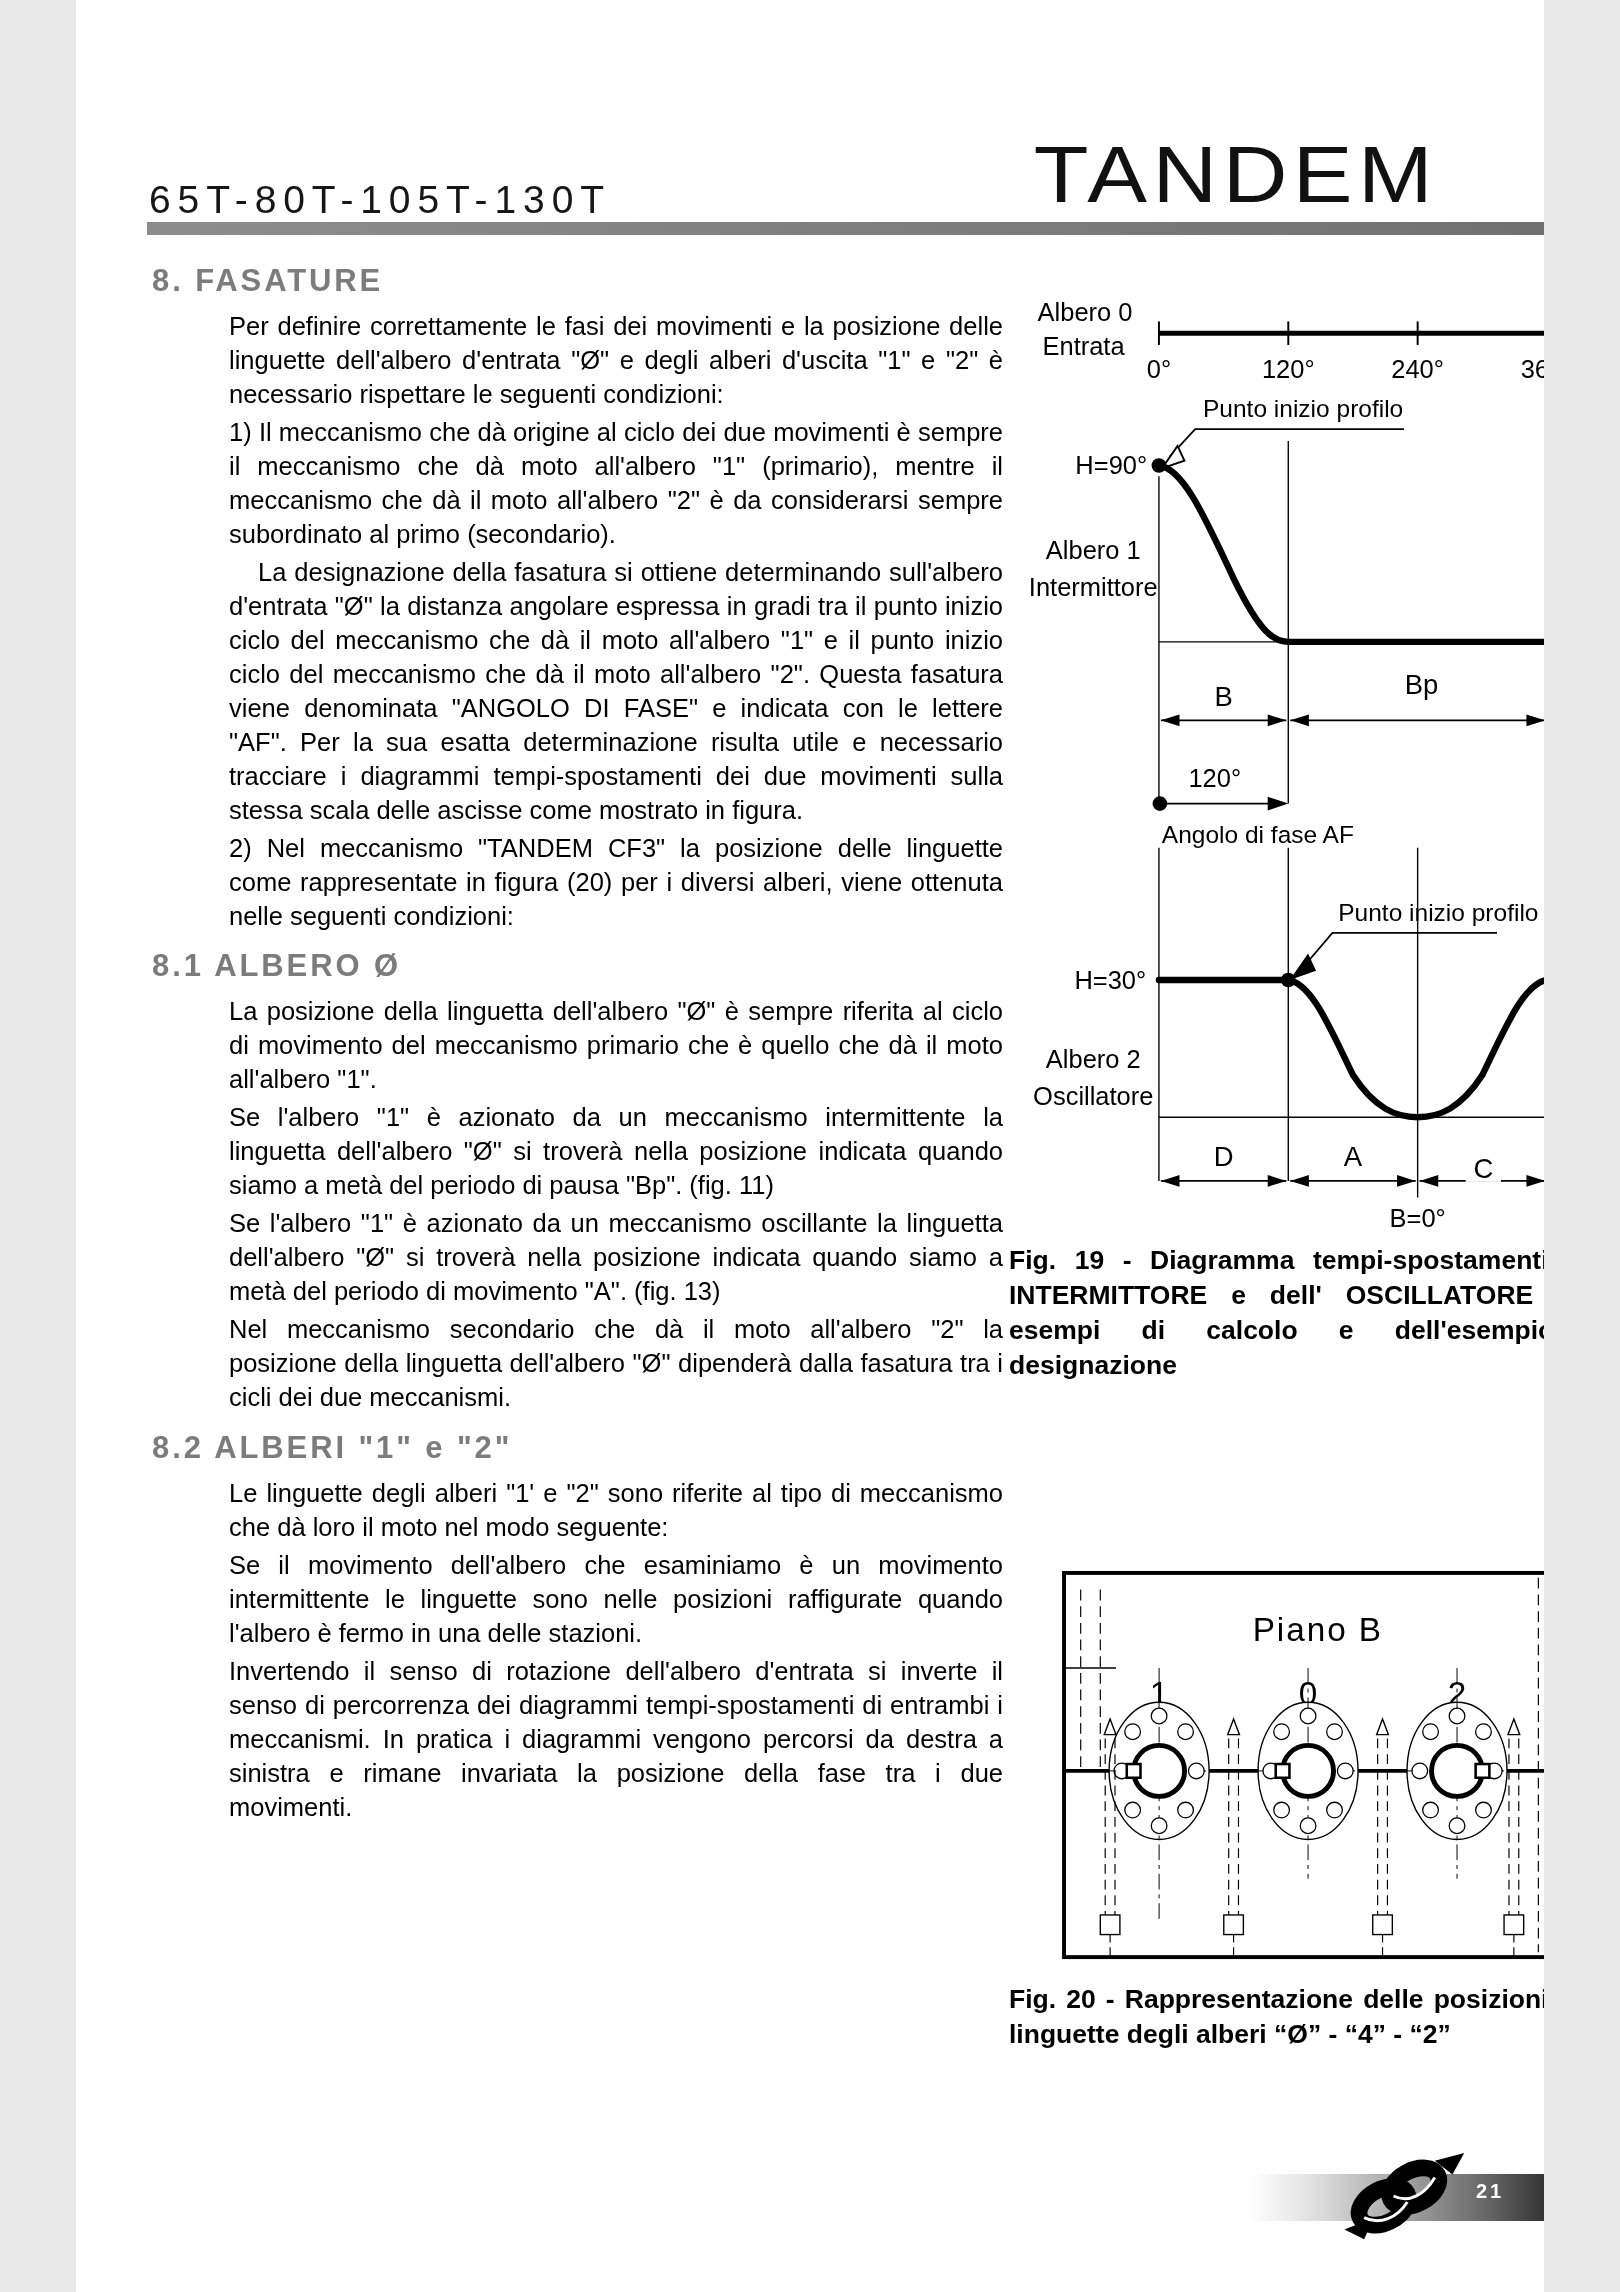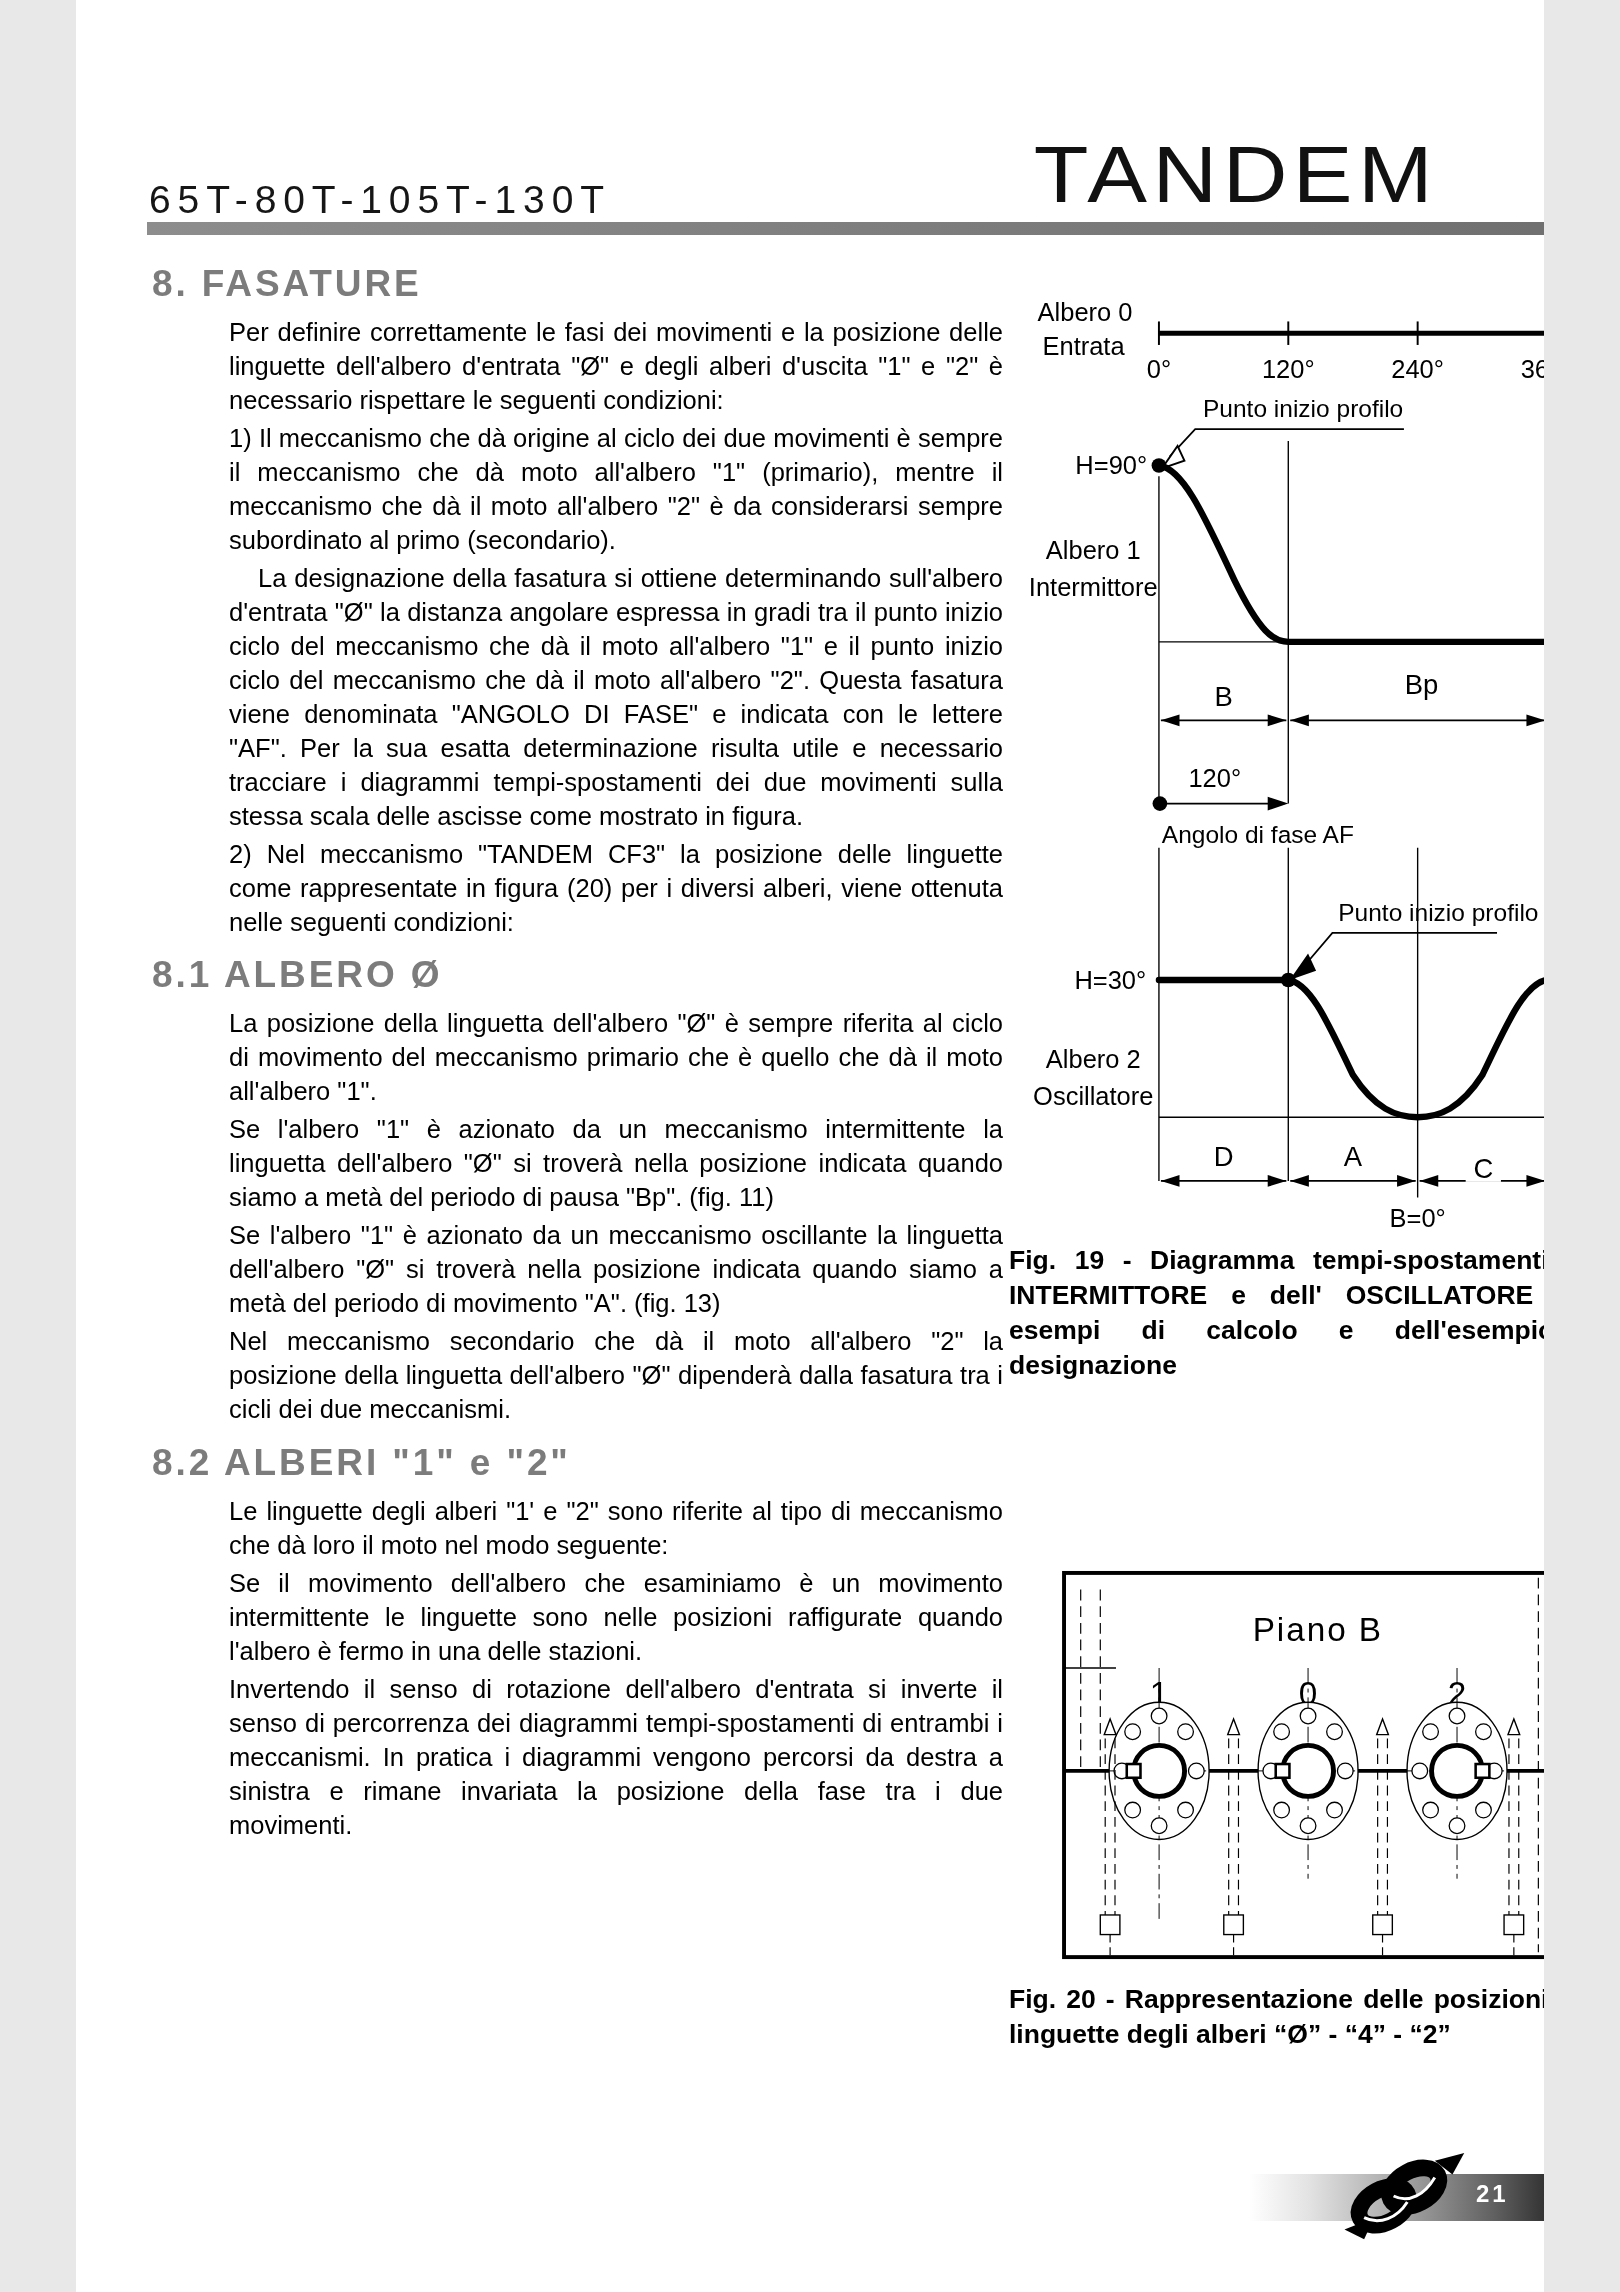--- a/index.html
+++ b/index.html
@@ -7,37 +7,37 @@
         font-family:"Liberation Sans", sans-serif;color:#000;overflow:hidden;margin:0 auto;}
   
   .model-range{position:absolute;left:73px;top:178px;font-size:39px;letter-spacing:6.9px;
                color:#161616;font-weight:400;}
   .brand{position:absolute;right:106px;top:129px;font-size:80px;letter-spacing:4.9px;
          color:#111;font-weight:400;transform:scaleX(1.12);transform-origin:right center;}
   .header-bar{position:absolute;left:71px;top:222px;width:1439px;height:12.7px;
               background:linear-gradient(90deg,#8d8d8d,#6f6f6f);}
   
   .col{position:absolute;left:76px;top:263px;width:855px;}
-  .sec-title{font-size:37px;font-weight:bold;color:#7c7c7c;letter-spacing:2.9px;margin:0 0 9.8px 0;}
+  .sec-title{font-size:31px;font-weight:bold;color:#7c7c7c;letter-spacing:2.9px;margin:0 0 9.8px 0;}
   .body-text{margin-left:73px;width:782px;font-size:25.5px;line-height:34px;text-align:justify;}
   .body-text p{margin:4px;}
   .gap-after{margin-bottom:34px;}
   .first-indent{text-indent:29px;}
   .sec-head-2{margin-top:15.7px;}
   
   .fig19-svg{position:absolute;left:931px;top:294px;}
   .caption{position:absolute;left:933px;width:610px;font-size:26.5px;line-height:35px;
            text-align:justify;font-weight:bold;}
   .cap19{top:1243px;}
   .cap20{top:1982px;}
   .fig20-svg{position:absolute;left:985px;top:1570px;}
   
   .footer-bar{position:absolute;left:1173px;top:2174px;width:329px;height:47px;
               background:linear-gradient(90deg,#ffffff 0%,#e3e3e3 18%,#a9a9a9 45%,#5f5f5f 75%,#161616 100%);}
-  .page-num{position:absolute;left:1400px;top:2180px;font-size:24px;font-weight:bold;
+  .page-num{position:absolute;left:1400px;top:2180px;font-size:20px;font-weight:bold;
             color:#ffffff;letter-spacing:2.9px;}
   .logo-box{position:absolute;left:1243px;top:2145px;}
   svg text{font-family:"Liberation Sans",sans-serif;}
 </style>
 </head>
 <body>
 
 <div id="page">
 
   <div class="model-range">65T-80T-105T-130T</div>

